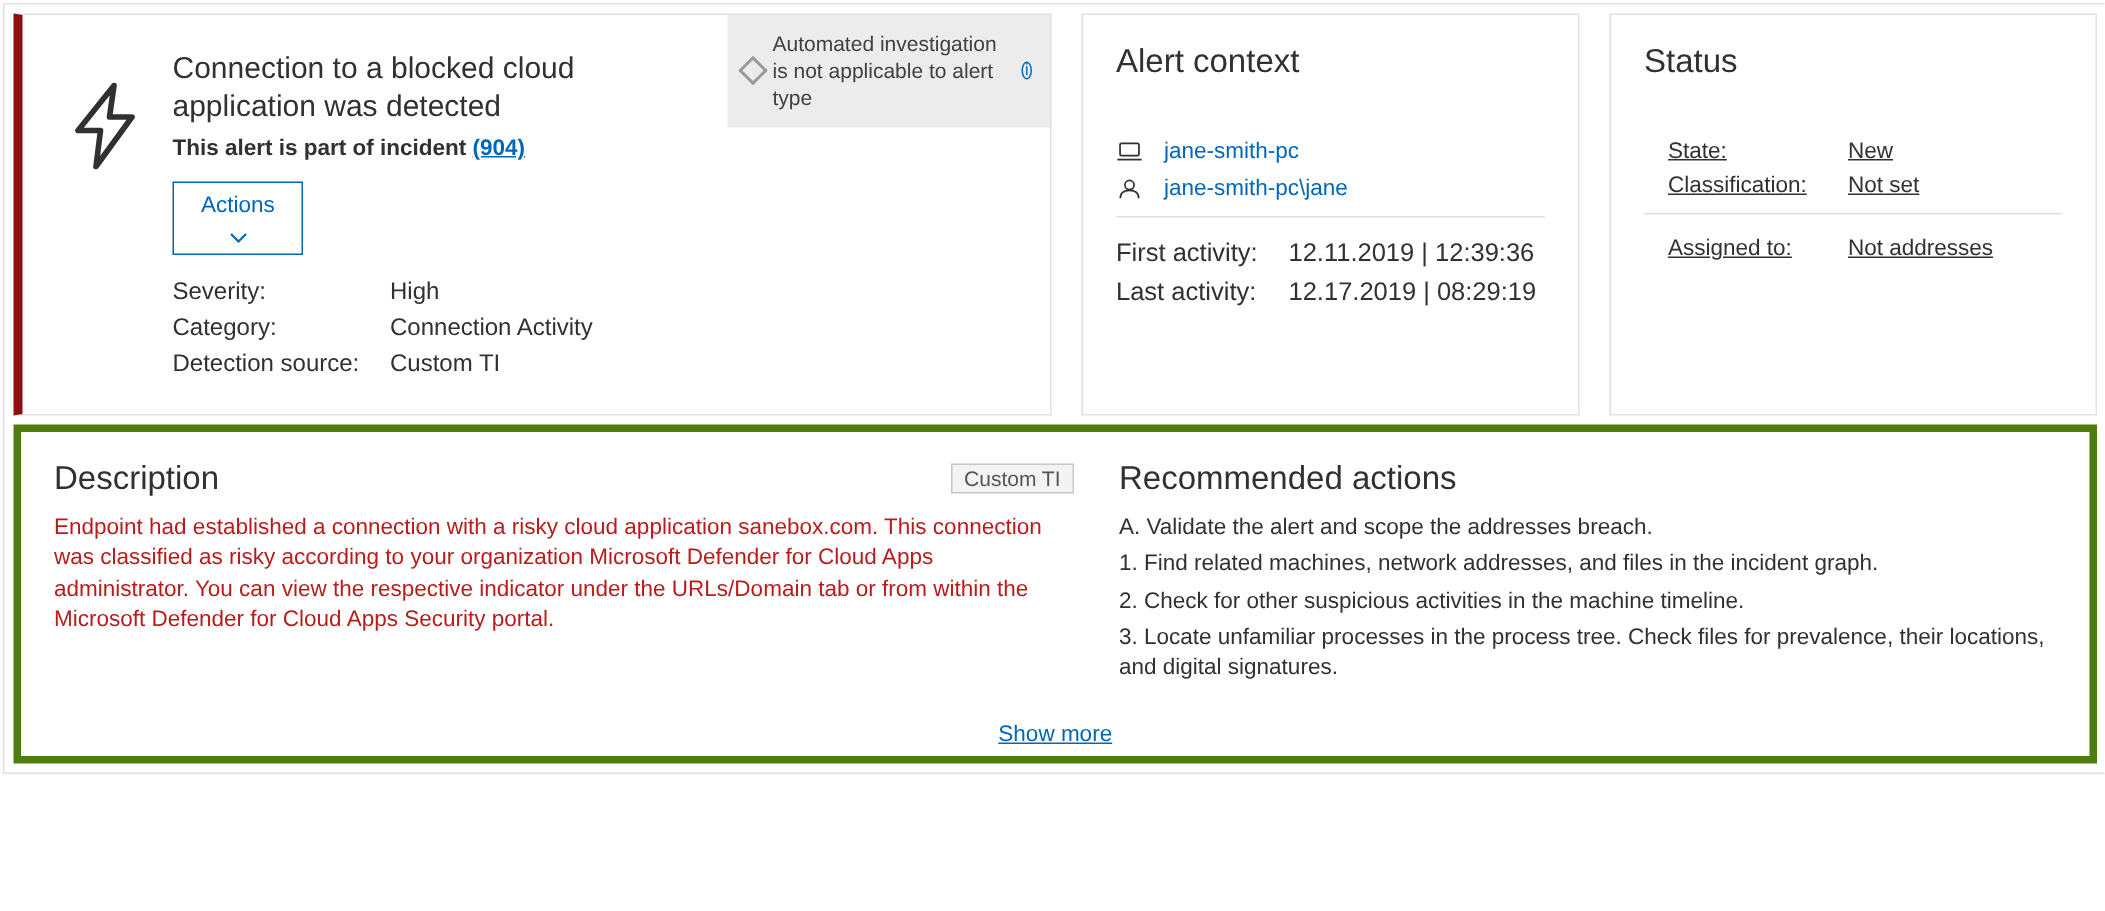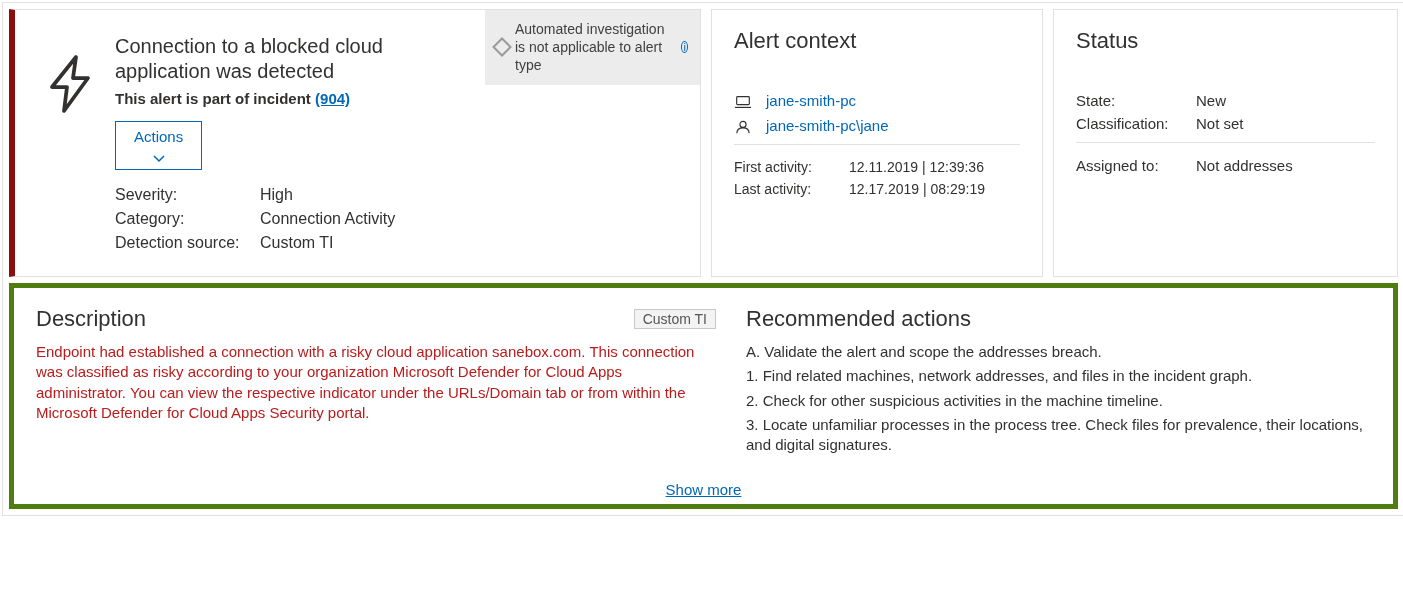--- a/index.html
+++ b/index.html
@@ -9,21 +9,21 @@
     color: #323130;
     background: #fff;
     padding: 2px;
   }
   .outer {
     border: 1px solid #e1e1e1;
     width: 1403px;
   }
   .top-row {
     display: flex;
-    gap: 10px;
+    gap: 20px;
     padding: 6px;
   }
   .card {
     border: 1px solid #e1e1e1;
     background: #fff;
     padding: 18px 22px;
   }
   .main-card {
     flex: 0 0 692px;
     position: relative;
@@ -108,31 +108,31 @@
   }
   .context-card { flex: 0 0 332px; }
   .status-card { flex: 1; }
   .card-title {
     font-size: 22px;
     font-weight: 400;
     margin-bottom: 38px;
   }
   .ctx-link-row {
     display: flex;
-    align-items: flex-end;
+    align-items: center;
     gap: 14px;
     margin: 8px 0;
     font-size: 15px;
   }
   .ctx-link { color: #0067b8; text-decoration: none; }
   .ctx-icon { width: 18px; height: 14px; }
   .divider { border: none; border-top: 1px solid #e1e1e1; margin: 10px 0 14px; }
-  .ctx-kv { display: flex; margin: 6px 0; font-size: 14px; }
+  .ctx-kv { display: flex; margin: 6px 0; font-size: 17px; }
   .ctx-kv .k { width: 115px; }
-  .status-kv { display: flex; margin: 6px 0; font-size: 15px; }
+  .status-kv { display: flex; margin: 6px 16px; font-size: 15px; text-decoration: underline; }
   .status-kv .k { width: 120px; }
   .bottom-card {
     border: 5px solid #4d7c0f;
     margin: 0 6px 6px;
     padding: 18px 22px 6px;
   }
   .bottom-cols { display: flex; gap: 30px; }
   .desc-col { flex: 0 0 680px; }
   .rec-col { flex: 1; }
   .desc-head { display: flex; align-items: center; justify-content: space-between; }

